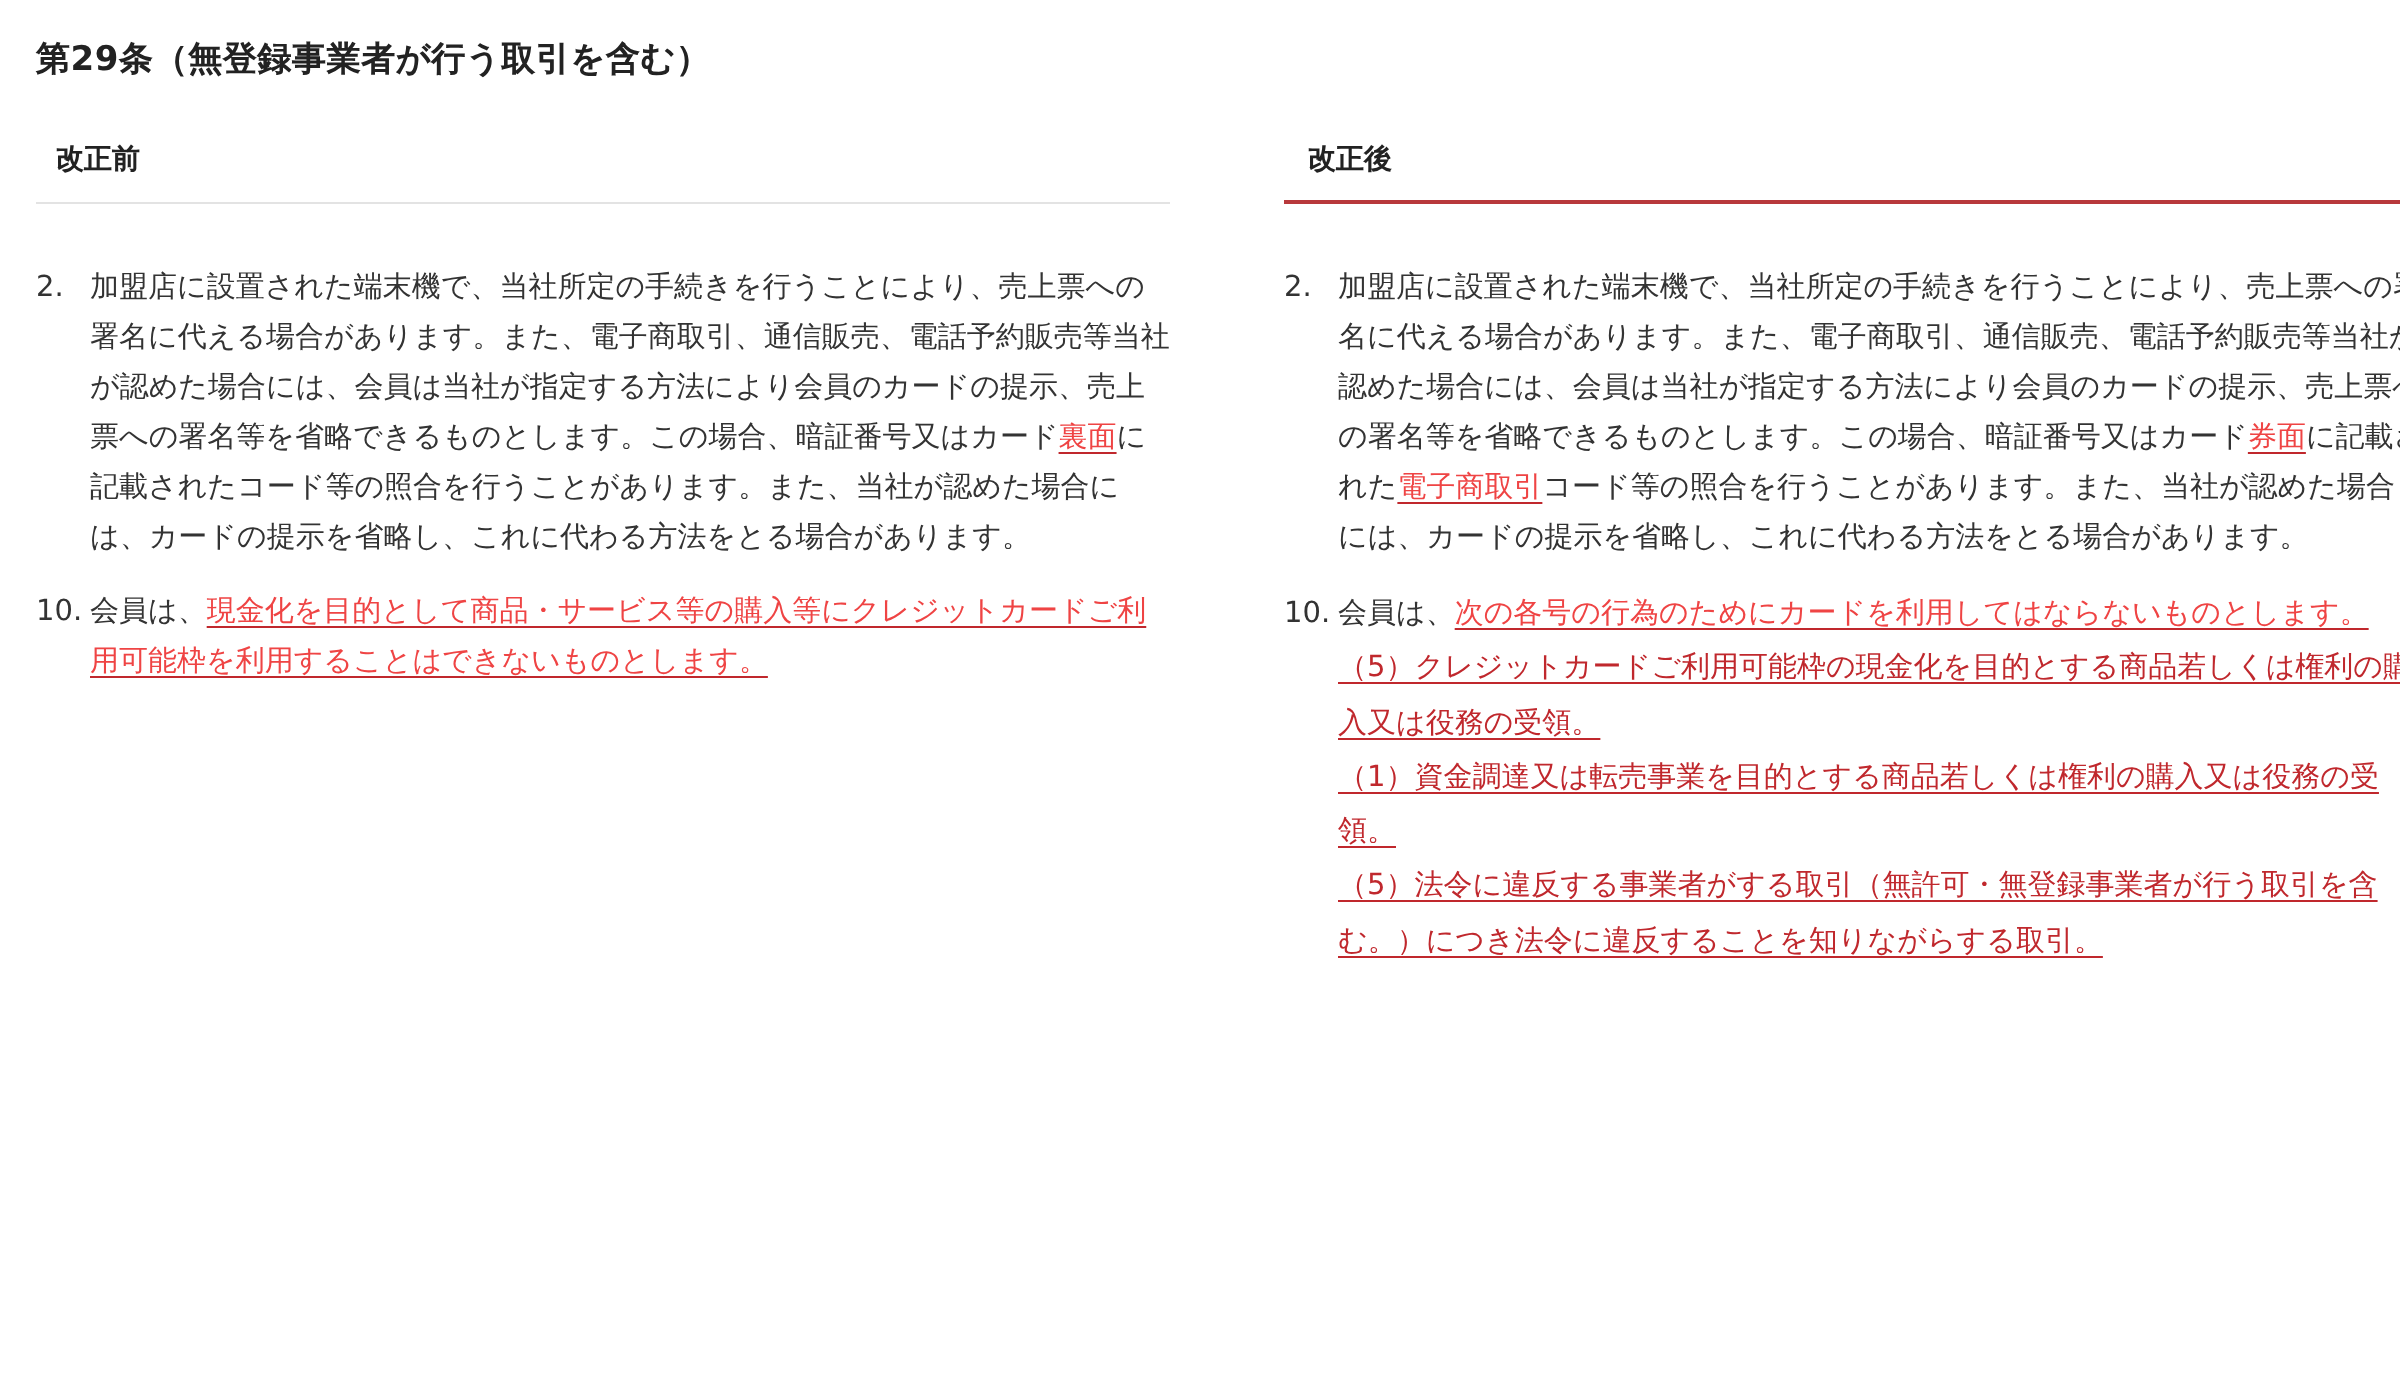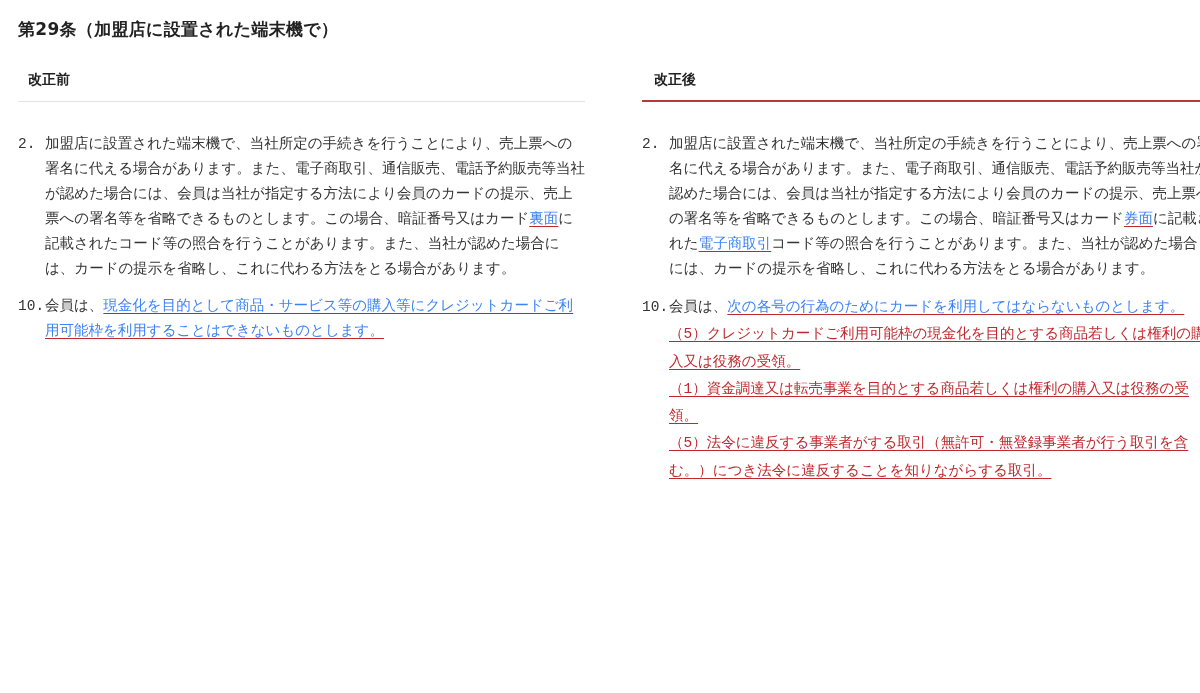--- a/index.html
+++ b/index.html
@@ -21,21 +21,20 @@
       top: 18px;
       font-size: 17px;
       font-weight: bold;
       color: #222222;
       letter-spacing: 0.3px;
       margin: 0;
     }
     .column {
       position: absolute;
       top: 62px;
-      font-family: Liberation Mono, monospace;
     }
     .col-before { left: 18px; width: 567px; }
     .col-after  { left: 642px; width: 570px; }
     .col-header {
       height: 40px;
       box-sizing: border-box;
       padding: 9px 0 0 10px;
       font-size: 14px;
       font-weight: bold;
       color: #222222;
@@ -61,36 +60,36 @@
     .clause-num {
       position: absolute;
       left: 0;
       top: 0;
     }
     .clause-2 { margin-top: 30px; }
     .col-before .clause-10 { margin-top: 12px; }
     .col-after .clause-10 { margin-top: 12px; line-height: 27.3px; }
     .col-after .clause-10 .clause-num { top: 0; }
     .chg {
-      color: #3b82f6;
+      color: #ef4444;
       text-decoration: underline;
       text-decoration-color: #c0282d;
       text-underline-offset: 3px;
     }
     .subitem {
       display: block;
       color: #c0282d;
       text-decoration: underline;
       text-underline-offset: 3px;
     }
   </style>
 </head>
 <body>
 
-<h1 class="article-title">第29条（加盟店に設置された端末機で）</h1>
+<h1 class="article-title">第29条（無登録事業者が行う取引を含む）</h1>
 
 <section class="column col-before">
   <div class="col-header">改正前</div>
   <ol class="clauses">
     <li class="clause clause-2">
       <span class="clause-num">2.</span><span>加盟店に設置された端末機で、当社所定の手続きを行うことにより、売上票への署名に代える場合があります。また、電子商取引、通信販売、電話予約販売等当社が認めた場合には、会員は当社が指定する方法により会員のカードの提示、売上票への署名等を省略できるものとします。この場合、暗証番号又はカード</span><span class="chg">裏面</span><span>に記載されたコード等の照合を行うことがあります。また、当社が認めた場合には、カードの提示を省略し、これに代わる方法をとる場合があります。</span>
     </li>
     <li class="clause clause-10">
       <span class="clause-num">10.</span><span>会員は、</span><span class="chg">現金化を目的として商品・サービス等の購入等にクレジットカードご利用可能枠を利用することはできないものとします。</span>
     </li>

